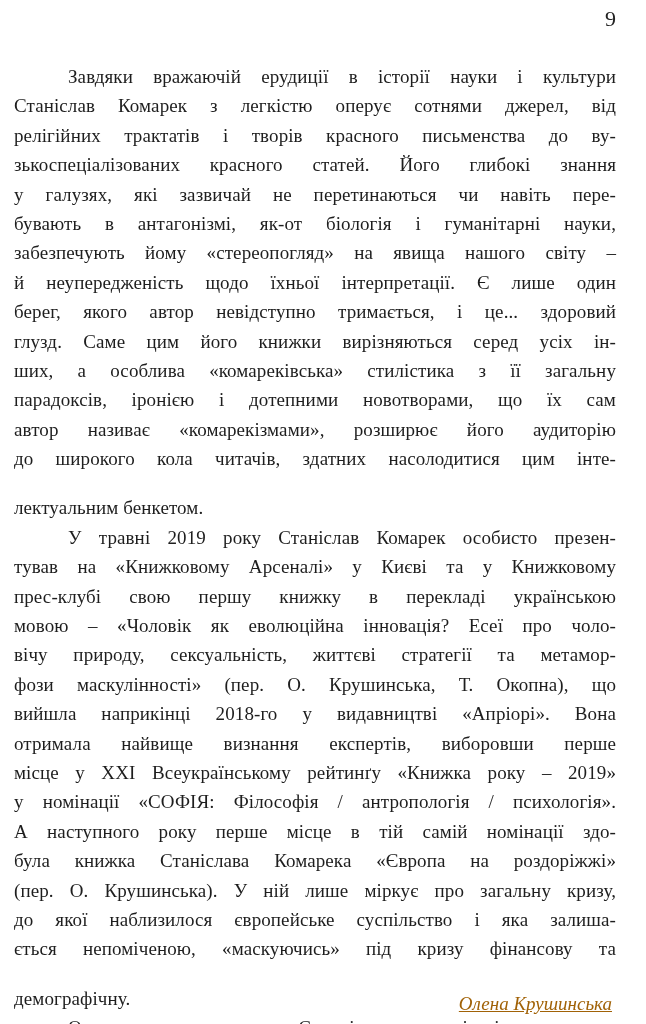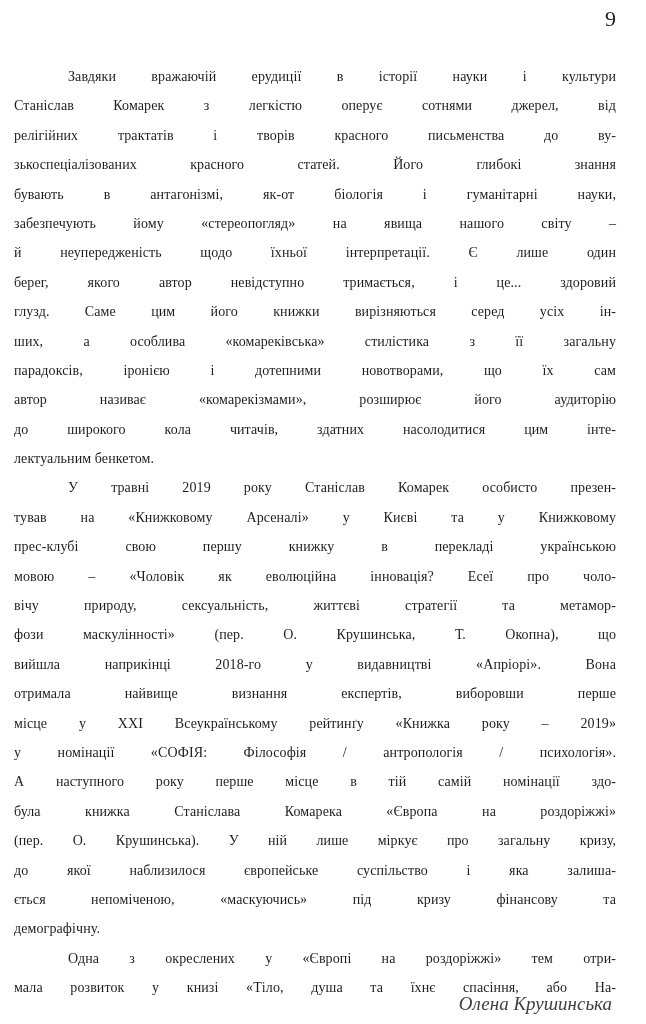--- a/index.html
+++ b/index.html
@@ -10,45 +10,47 @@
     }
     .page-number {
       position: absolute; top: 6px; right: 30px;
       font-size: 22px; font-family: "Liberation Serif", serif; color: #222;
     }
     .text-block {
       position: absolute; left: 14px; width: 602px; top: 62px;
     }
     .line {
       display: block; height: 29.4px; line-height: 29.4px;
-      font-size: 14px; font-family: "Liberation Serif", serif;
+      font-size: 19px; font-family: "Liberation Serif", serif;
       white-space: nowrap; text-align: justify; text-align-last: justify;
       letter-spacing: 0.1px;
     }
     .line.indent { padding-left: 54px; }
-    .line.last { text-align-last: left; }
+    .line.last { text-align-last: left; margin-top: 20px; }
     .signature {
       position: absolute; right: 34px; top: 993px;
       font-style: italic; font-size: 19px; font-family: "Liberation Serif", serif;
-      color: #404040;
+      color: #a16207;
+      text-decoration: underline;
     }
   </style>
 </head>
 <body>
 
 <div>
   <div class="page-number">9</div>
 
   <div class="text-block">
 
     <div>
       <span class="line indent">Завдяки вражаючій ерудиції в історії науки і культури</span>
       <span class="line">Станіслав Комарек з легкістю оперує сотнями джерел, від</span>
       <span class="line">релігійних трактатів і творів красного письменства до ву-</span>
       <span class="line">зькоспеціалізованих красного статей. Його глибокі знання</span>
+      <span class="line">у галузях, які зазвичай не перетинаються чи навіть пере-</span>
       <span class="line">бувають в антагонізмі, як-от біологія і гуманітарні науки,</span>
       <span class="line">забезпечують йому «стереопогляд» на явища нашого світу –</span>
       <span class="line">й неупередженість щодо їхньої інтерпретації. Є лише один</span>
       <span class="line">берег, якого автор невідступно тримається, і це... здоровий</span>
       <span class="line">глузд. Саме цим його книжки вирізняються серед усіх ін-</span>
       <span class="line">ших, а особлива «комареківська» стилістика з її загальну</span>
       <span class="line">парадоксів, іронією і дотепними новотворами, що їх сам</span>
       <span class="line">автор називає «комарекізмами», розширює його аудиторію</span>
       <span class="line">до широкого кола читачів, здатних насолодитися цим інте-</span>
       <span class="line last">лектуальним бенкетом.</span>

